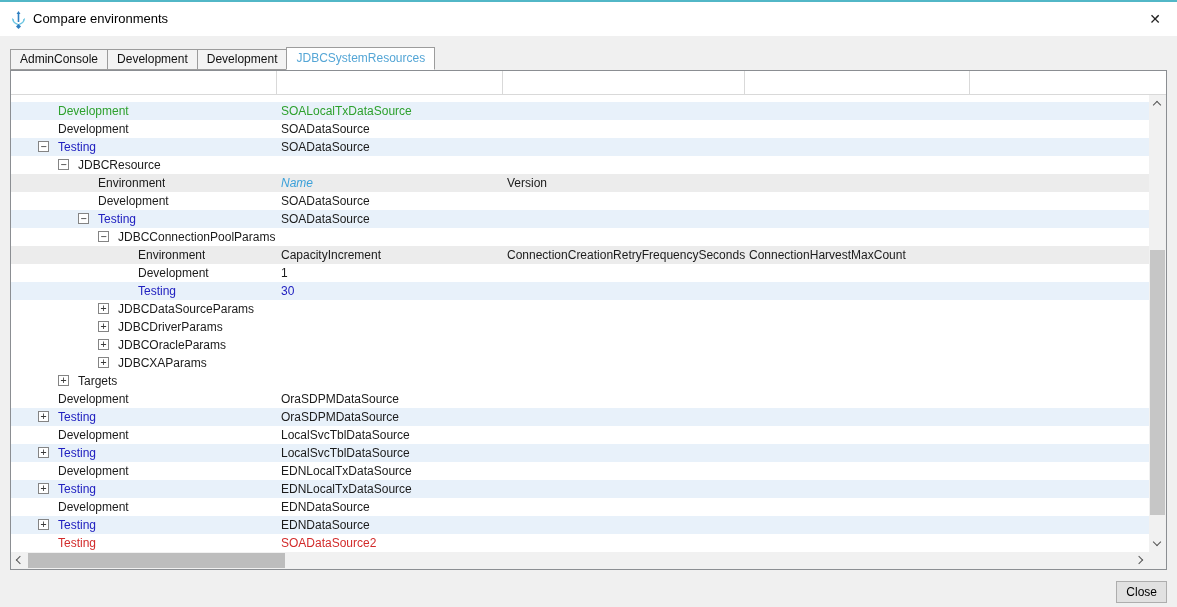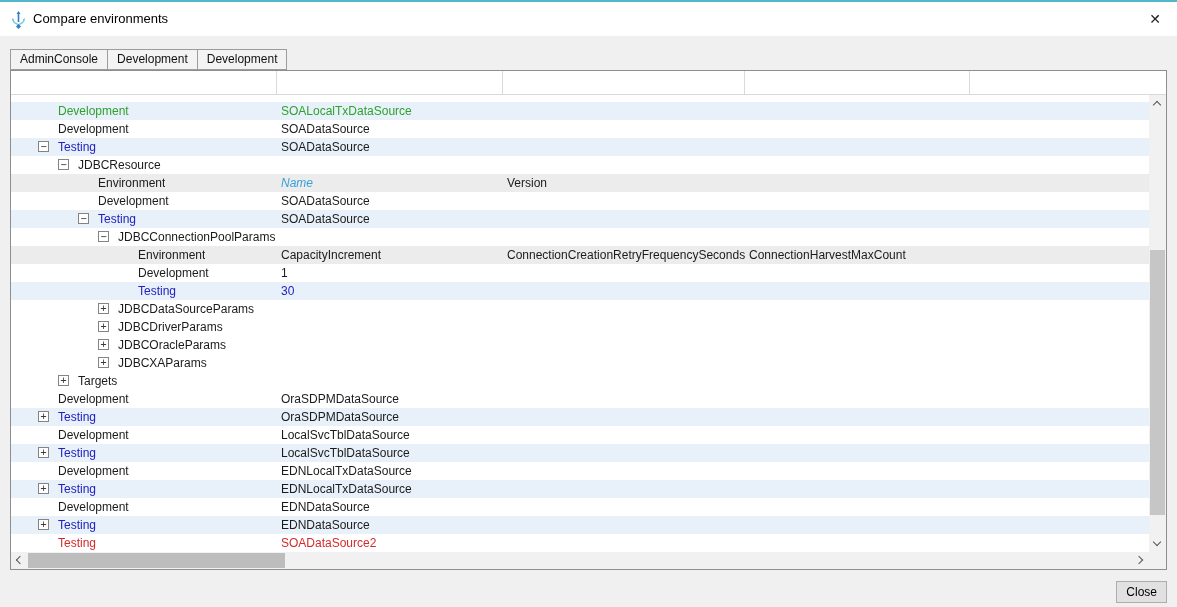--- a/index.html
+++ b/index.html
@@ -77,20 +77,21 @@
     <path d="M8.5 14 L11 16.5 L8.5 19 L6 16.5 Z" fill="#2f7fc1"></path>
   </svg>
   <span class="window-title">Compare environments</span>
   <span class="close-x">✕</span>
 </div>
 
 <div class="tabstrip">
   <div class="tab">AdminConsole</div>
   <div class="tab">Development</div>
   <div class="tab">Development</div>
+  <div class="tab active">JDBCSystemResources</div>
 </div>
 
 <div class="grid">
   <div class="grid-header">
     <div class="col-sep" style="left:265px"></div>
     <div class="col-sep" style="left:491px"></div>
     <div class="col-sep" style="left:733px"></div>
     <div class="col-sep" style="left:958px"></div>
   </div>
 

